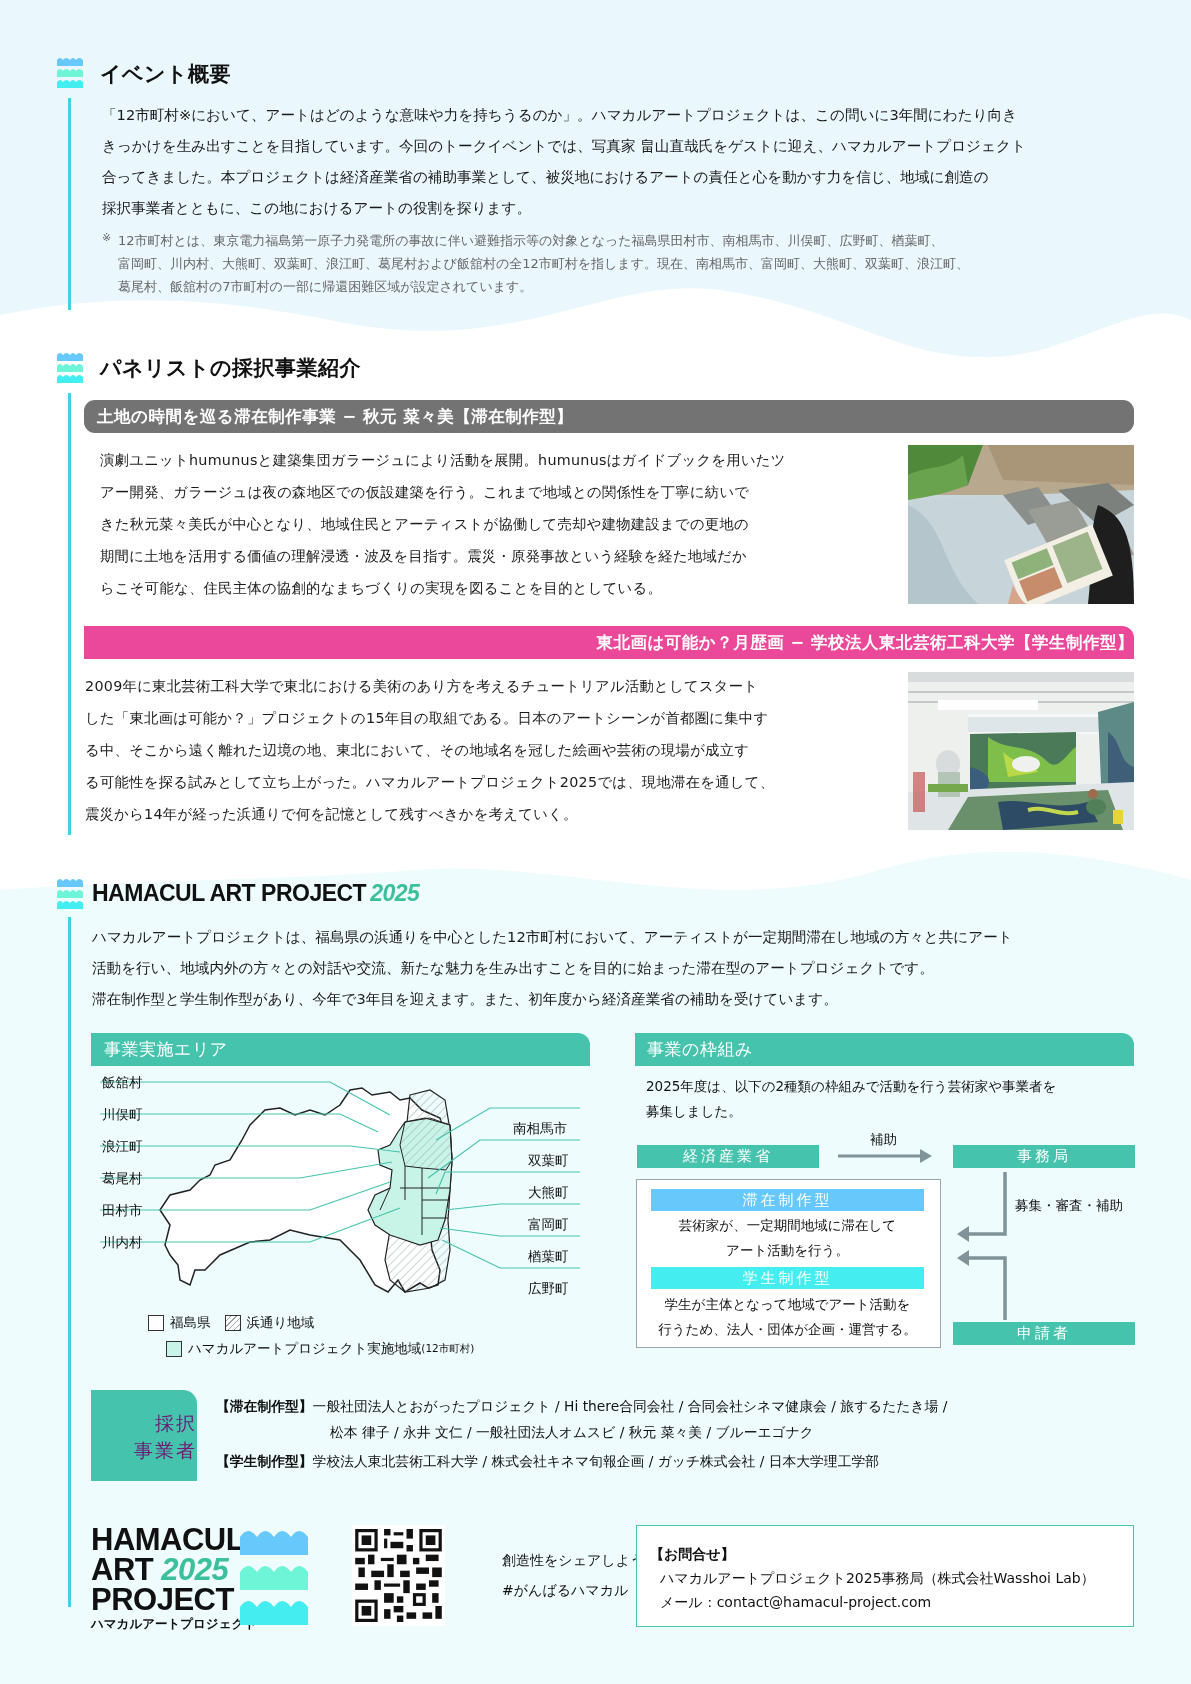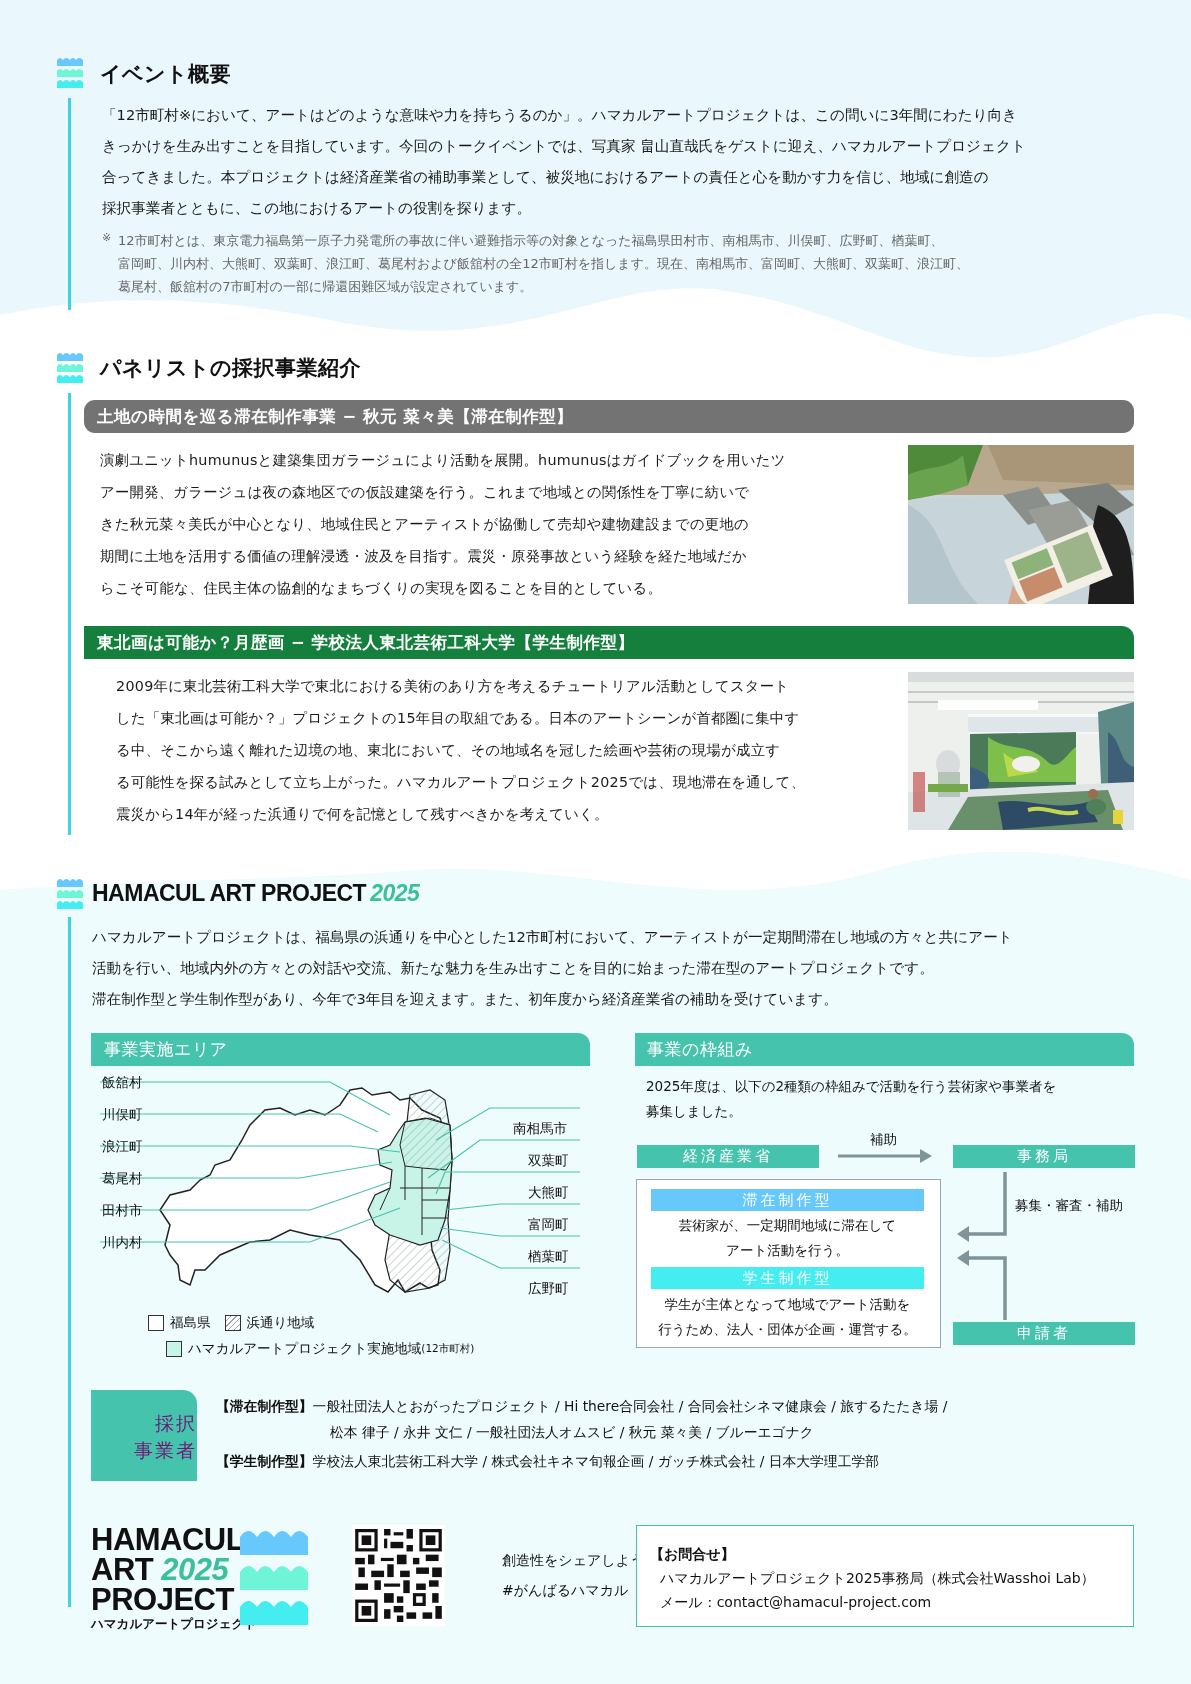--- a/index.html
+++ b/index.html
@@ -26,21 +26,21 @@
 
   .body-text { position: absolute; font-size: 14.6px; line-height: 31px; color: #1a1a1a; }
   .note-text { position: absolute; font-size: 13px; line-height: 23px; color: #666; }
   .note-text .ast { position: absolute; left: -16px; top: -3px; font-size: 11px; }
 
   .bar {
     position: absolute; height: 33px; color: #fff; font-size: 16.5px; font-weight: bold;
     line-height: 33px; padding-left: 13px; border-top-right-radius: 12px; letter-spacing: 0.5px;
   }
   .bar.blue { background: #737373; border-radius: 11px; }
-  .bar.cyan { background: #15803d; }
+  .bar.cyan { background: #ec4899; text-align: right; }
   .bar.teal { background: #45c3ad; font-weight: normal; font-size: 17px; }
 
   .proj-text { position: absolute; font-size: 14.3px; line-height: 32px; color: #1a1a1a; letter-spacing: 0.3px; }
 
   .photo { position: absolute; overflow: hidden; }
 
   .logo-head { position: absolute; font-family: "Liberation Sans", sans-serif; font-weight: bold; font-size: 23px; color: #111; letter-spacing: -0.5px; }
   .logo-head .yr { color: #3bbf9c; font-style: italic; margin-left: 4px; }
 
   
@@ -152,21 +152,21 @@
         <rect x="100" y="95" width="95" height="55" fill="#f3efe4"></rect>
         <rect x="106" y="100" width="38" height="18" fill="#8db37a"></rect>
         <rect x="106" y="120" width="38" height="22" fill="#c78c6c"></rect>
         <rect x="150" y="100" width="38" height="40" fill="#9db48a"></rect>
       </g>
       <path d="M105,140 C110,150 115,159 120,159 L100,159 Z" fill="#d7a58a"></path>
     </svg>
   </div>
 
   <div class="bar cyan" style="left:84px;top:626px;width:1050px;">東北画は可能か？月歴画 − 学校法人東北芸術工科大学【学生制作型】</div>
-  <div class="proj-text" style="left:116px;top:670px;width:800px;">
+  <div class="proj-text" style="left:85px;top:670px;width:800px;">
     <div>2009年に東北芸術工科大学で東北における美術のあり方を考えるチュートリアル活動としてスタート</div>
     <div>した「東北画は可能か？」プロジェクトの15年目の取組である。日本のアートシーンが首都圏に集中す</div>
     <div>る中、そこから遠く離れた辺境の地、東北において、その地域名を冠した絵画や芸術の現場が成立す</div>
     <div>る可能性を探る試みとして立ち上がった。ハマカルアートプロジェクト2025では、現地滞在を通して、</div>
     <div>震災から14年が経った浜通りで何を記憶として残すべきかを考えていく。</div>
   </div>
   <div class="photo" style="left:908px;top:672px;width:226px;height:158px;">
     <svg width="226" height="158" viewBox="0 0 226 158">
       <rect width="226" height="158" fill="#eef0ee"></rect>
       <rect x="0" y="0" width="226" height="10" fill="#d9dcdc"></rect>

